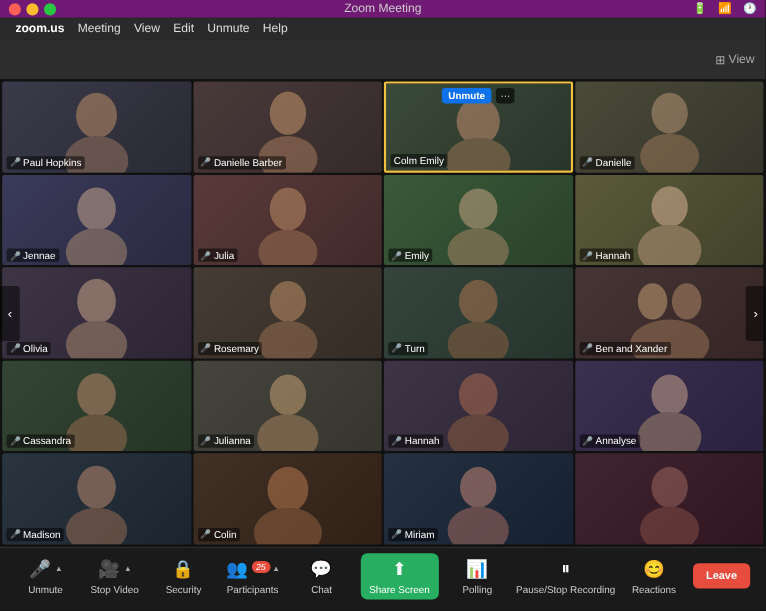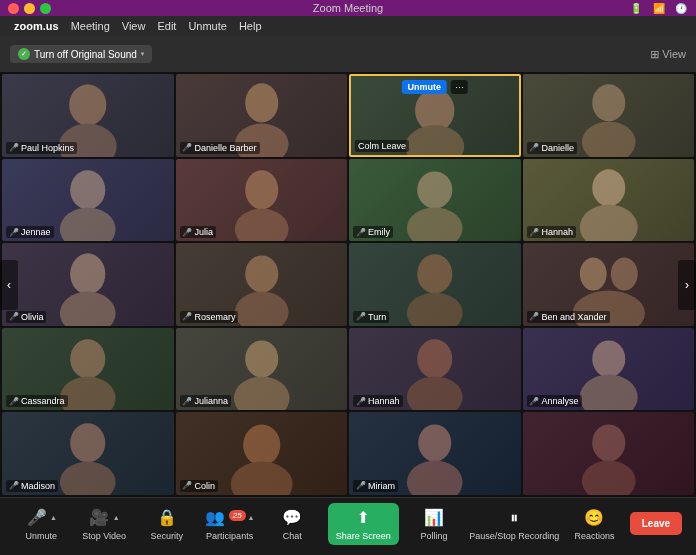--- a/index.html
+++ b/index.html
@@ -377,25 +377,20 @@
 <div class="menu-bar">
   <span class="menu-item">zoom.us</span>
   <span class="menu-item">Meeting</span>
   <span class="menu-item">View</span>
   <span class="menu-item">Edit</span>
   <span class="menu-item">Unmute</span>
   <span class="menu-item">Help</span>
 </div>
 
 <div class="toolbar">
-  <button class="sound-btn">
-    <div class="sound-icon">✓</div>
-    <span>Turn off Original Sound</span>
-    <span class="chevron-up">▾</span>
-  </button>
   <div class="toolbar-spacer"></div>
   <div class="view-btn">
     <span>⊞</span>
     <span>View</span>
   </div>
 </div>
 
 <div class="main-content">
 
   <button class="nav-arrow left">‹</button>
@@ -430,21 +425,21 @@
     <div class="video-cell v-bg-3 active-speaker">
       <svg viewBox="0 0 100 80" style="position:absolute;top:0;left:0;width:100%;height:100%;opacity:0.6">
         <ellipse cx="50" cy="35" rx="20" ry="22" fill="#b8856a"></ellipse>
         <ellipse cx="50" cy="72" rx="30" ry="22" fill="#907050"></ellipse>
       </svg>
       <div class="unmute-overlay">
         <button class="unmute-btn">Unmute</button>
         <button class="more-btn">···</button>
       </div>
       <div class="participant-name">
-        <span>Colm Leave</span>
+        <span>Colm Emily</span>
       </div>
     </div>
 
     <div class="video-cell v-bg-4">
       <svg viewBox="0 0 100 80" style="position:absolute;top:0;left:0;width:100%;height:100%;opacity:0.5">
         <ellipse cx="50" cy="28" rx="16" ry="18" fill="#c09a7a"></ellipse>
         <ellipse cx="50" cy="66" rx="26" ry="20" fill="#a07a5a"></ellipse>
       </svg>
       <div class="participant-name">
         <span class="mic-off-icon">🎤</span>

